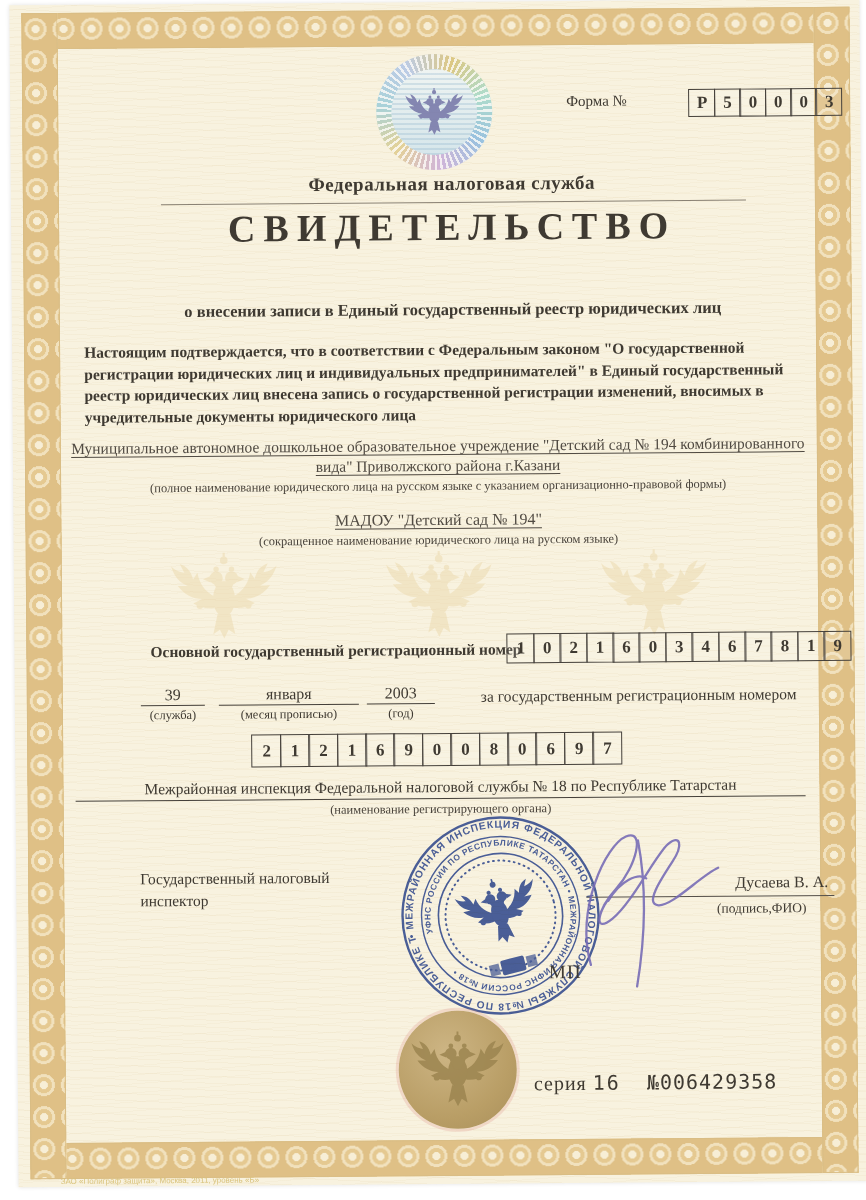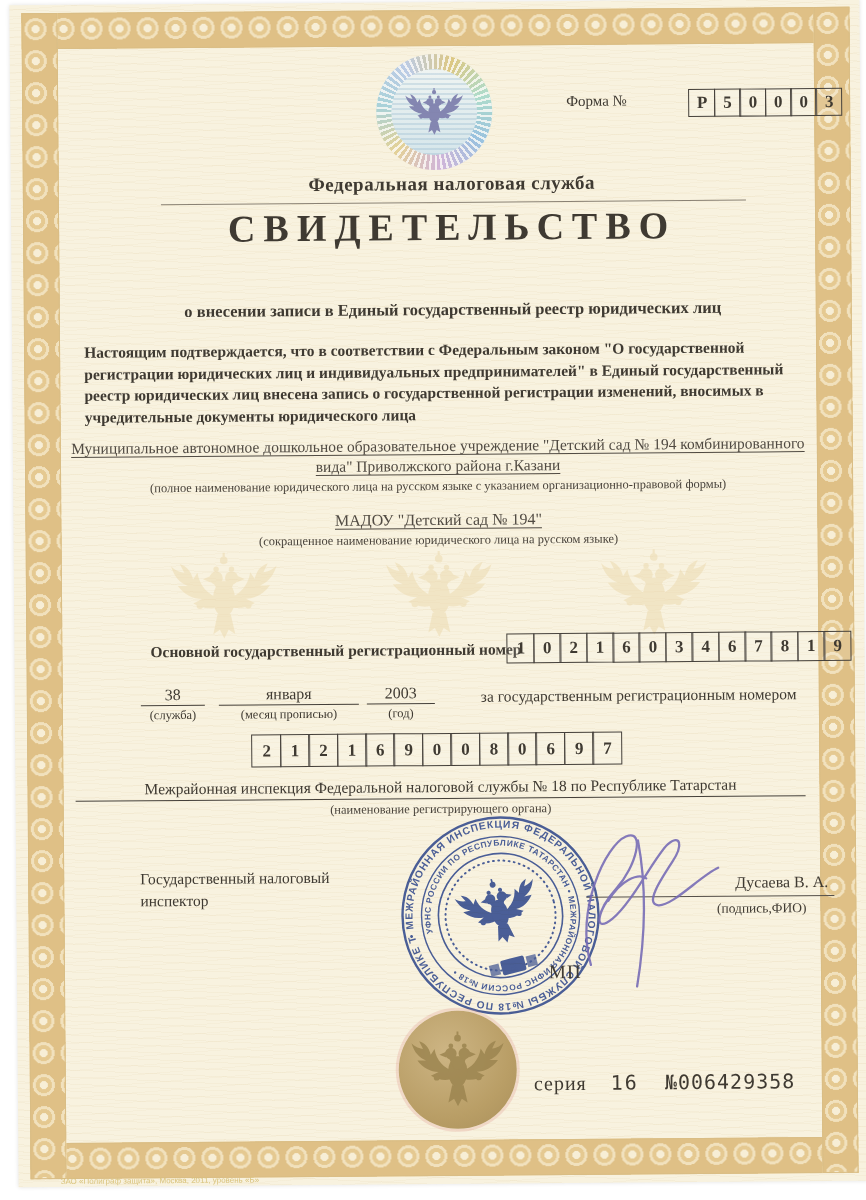--- a/index.html
+++ b/index.html
@@ -78,21 +78,21 @@
   .sig-name{text-align:right;padding:0 6px 4px 0;font-size:16px;border-bottom:1.2px solid #55504a;}
   .sig-cap{text-align:right;padding:4px 28px 0 0;font-size:13.5px;}
   .scribble{position:absolute;left:556px;top:814px;width:150px;height:176px;color:#756ab5;opacity:.88;}
   
   .gold-seal{position:absolute;left:381px;top:1009px;width:118px;height:118px;border-radius:50%;
     background:radial-gradient(circle at 40% 35%, #cdb584, #b99e66 62%, #a98f5a);
     box-shadow:0 0 0 3px rgba(224,160,150,.30);display:flex;align-items:center;justify-content:center;}
   .gold-seal svg{width:96px;height:96px;color:#9c8550;opacity:.85;}
   .series{left:516px;top:1070px;display:flex;align-items:baseline;font-size:20px;}
   .series .s-label{font-weight:400;letter-spacing:1px;}
-  .series .s-region{font-family:"DejaVu Sans Mono",monospace;margin-left:24px;letter-spacing:2px;}
+  .series .s-region{font-family:"DejaVu Sans Mono",monospace;margin-left:6px;letter-spacing:2px;}
   .series .s-number{font-family:"DejaVu Sans Mono",monospace;margin-left:26px;letter-spacing:1px;}
   .footer{left:42px;top:1172px;font-family:"Liberation Sans",sans-serif;font-size:8px;color:#d9c37c;}
   .stamp text{font-family:"Liberation Sans",sans-serif;font-weight:700;fill:#3c55a6;}
 </style>
 </head>
 <body>
 
 <svg width="0" height="0" style="position:absolute">
   <symbol id="eagle" viewBox="0 0 100 100">
     <g fill="currentColor">
@@ -177,21 +177,21 @@
         <div class="cell">3</div>
         <div class="cell">4</div>
         <div class="cell">6</div>
         <div class="cell">7</div>
         <div class="cell">8</div>
         <div class="cell">1</div>
         <div class="cell">9</div>
       </div>
 
     <div class="field f-day">
-      <div class="val">38</div>
+      <div class="val">39</div>
       <div class="fcap">(служба)</div>
     </div>
     <div class="field f-month">
       <div class="val">января</div>
       <div class="fcap">(месяц прописью)</div>
     </div>
     <div class="field f-year">
       <div class="val">2003</div>
       <div class="fcap">(год)</div>
     </div>

